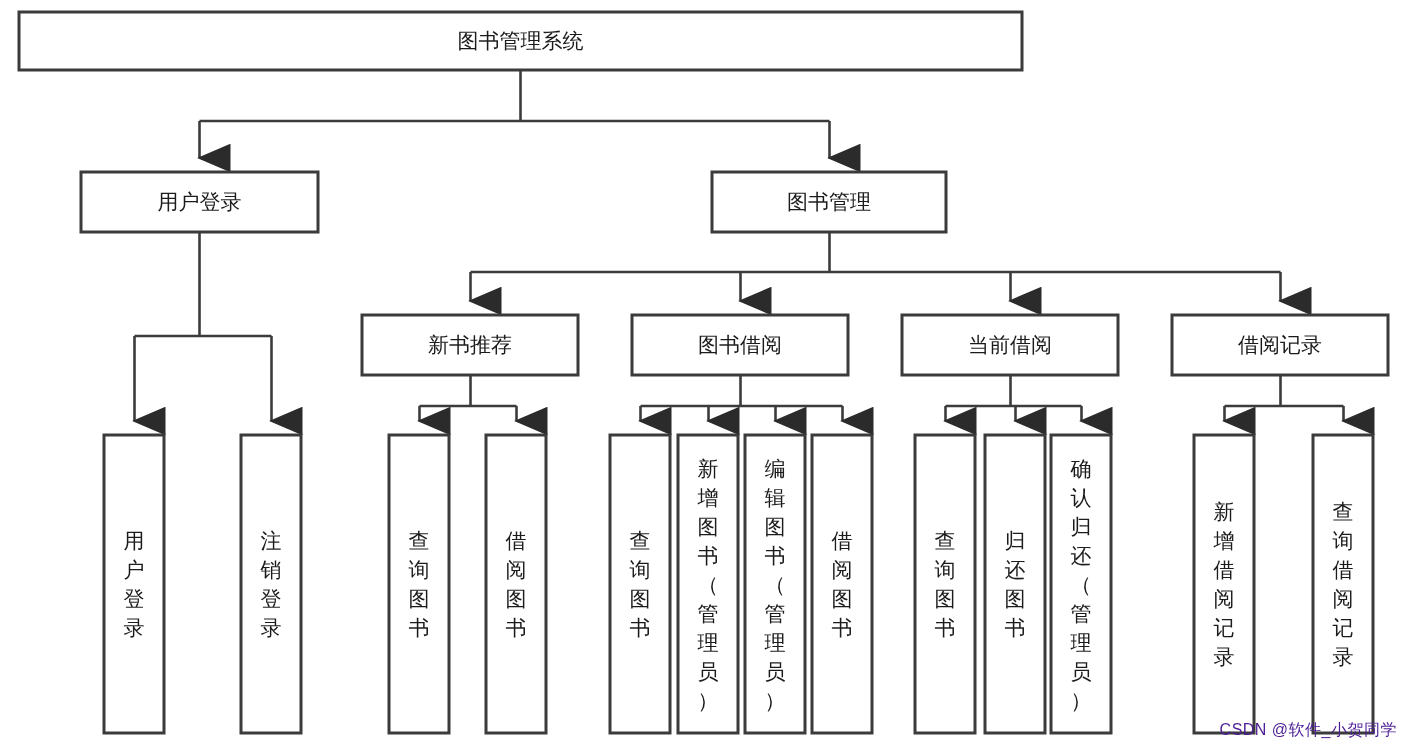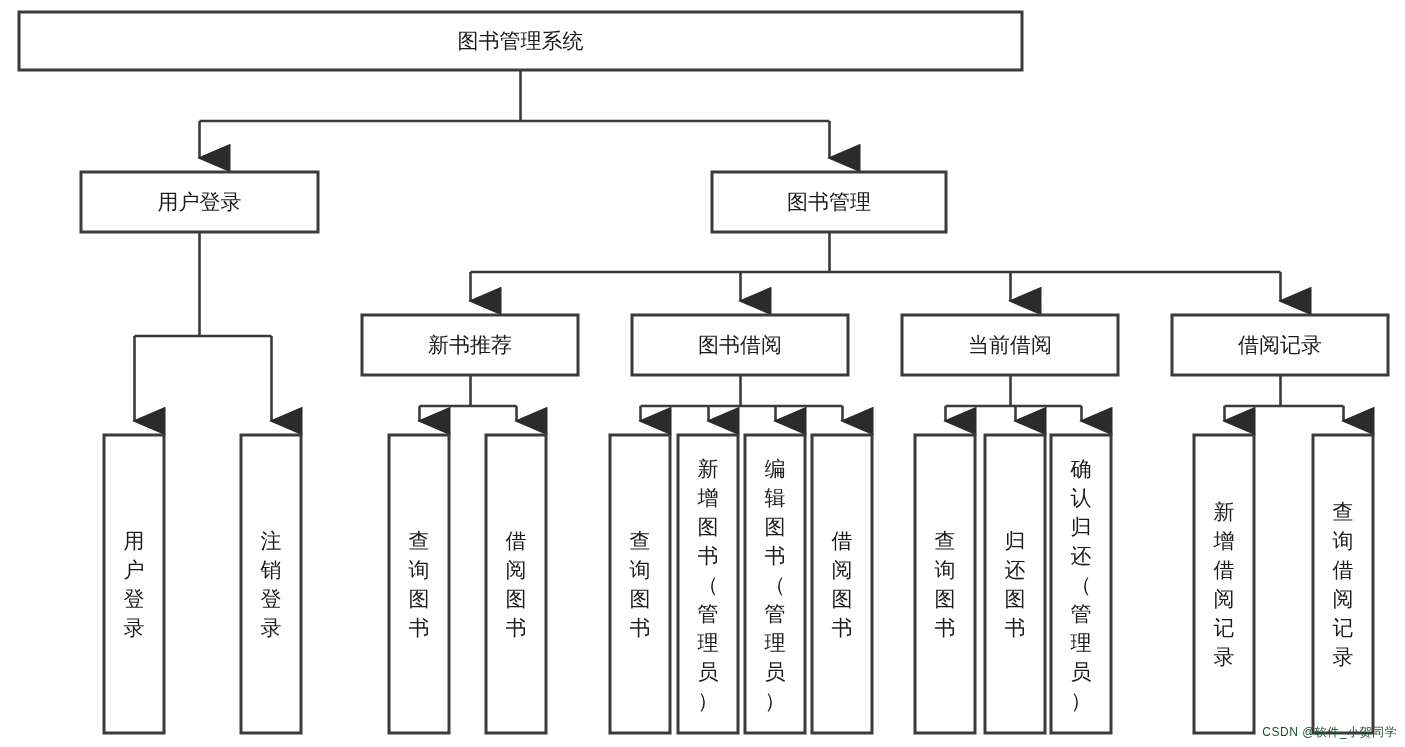--- a/index.html
+++ b/index.html
@@ -44,22 +44,22 @@
     stroke-linecap: butt;
   }
   .arrow-head {
     fill: #2b2b2b;
   }
   .watermark {
     position: absolute;
     right: 8px;
     bottom: 6px;
     font-family: "Liberation Sans", "DejaVu Sans", sans-serif;
-    font-size: 12px;
-    color: #14532d;
+    font-size: 16px;
+    color: #4c1d95;
     letter-spacing: 0.5px;
     white-space: nowrap;
     pointer-events: none;
   }
 </style>
 </head>
 <body>
 
 <svg id="diagram" viewBox="0 0 1405 747" xmlns="http://www.w3.org/2000/svg">
 

